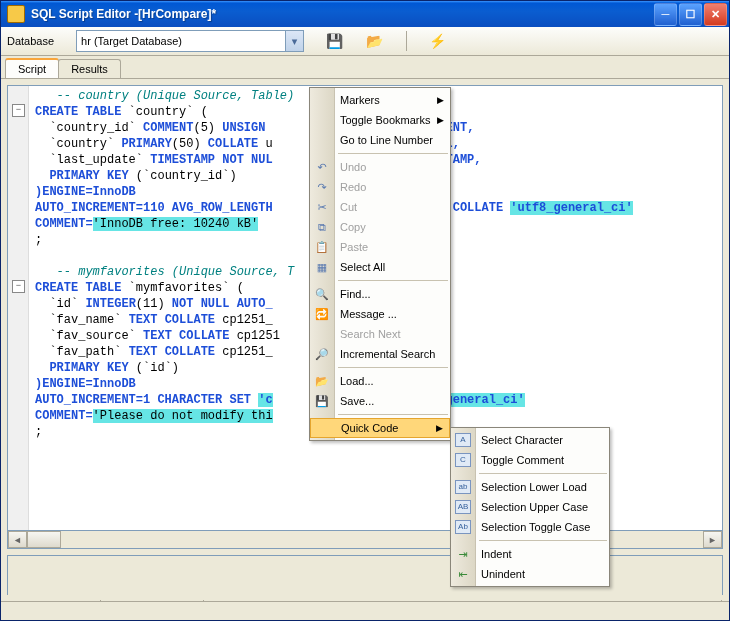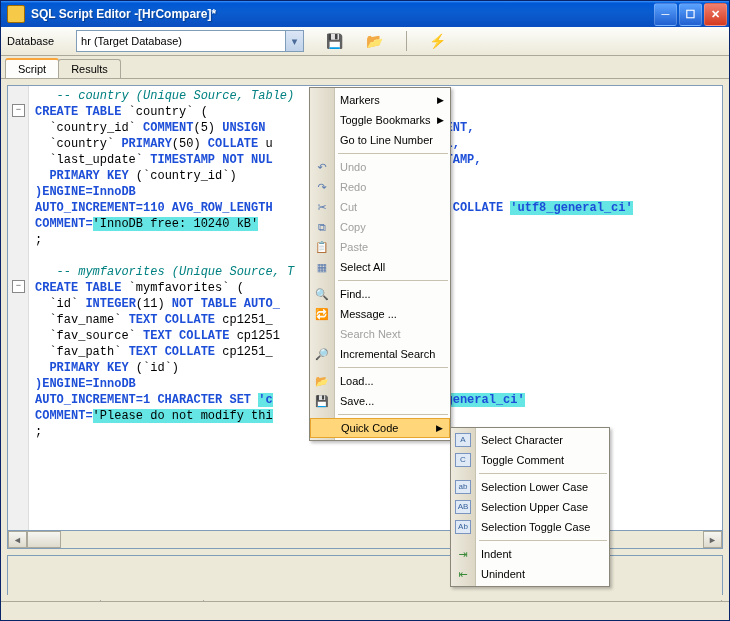--- a/index.html
+++ b/index.html
@@ -95,21 +95,21 @@
 <span>  `country` </span><span class="kw">PRIMARY</span><span>(50) </span><span class="kw">COLLATE</span><span> u</span><span>                     </span><span class="kw">NULL,</span>
 <span>  `last_update` </span><span class="kw">TIMESTAMP</span><span class="kw"> NOT NUL</span><span>                    </span><span class="kw">IMESTAMP,</span>
 <span class="kw">  PRIMARY KEY</span><span> (`country_id`)</span>
 <span class="kw">)ENGINE=InnoDB</span>
 <span class="kw">AUTO_INCREMENT=110 AVG_ROW_LENGTH</span><span>                  </span><span class="kw hl">'utf8'</span><span class="kw"> COLLATE </span><span class="kw hl">'utf8_general_ci'</span>
 <span class="kw">COMMENT=</span><span class="hl">'InnoDB free: 10240 kB'</span>
 <span>;</span>
 
 <span>   </span><span class="cmt">-- mymfavorites (Unique Source, T</span>
 <span class="kw">CREATE TABLE</span><span> `mymfavorites` (</span>
-<span>  `id` </span><span class="kw">INTEGER</span><span>(11) </span><span class="kw">NOT TABLE AUTO_</span>
+<span>  `id` </span><span class="kw">INTEGER</span><span>(11) </span><span class="kw">NOT NULL AUTO_</span>
 <span>  `fav_name` </span><span class="kw">TEXT</span><span class="kw"> COLLATE</span><span> cp1251_</span>
 <span>  `fav_source` </span><span class="kw">TEXT</span><span class="kw"> COLLATE</span><span> cp1251</span>
 <span>  `fav_path` </span><span class="kw">TEXT</span><span class="kw"> COLLATE</span><span> cp1251_</span>
 <span class="kw">  PRIMARY KEY</span><span> (`id`)</span>
 <span class="kw">)ENGINE=InnoDB</span>
 <span class="kw">AUTO_INCREMENT=1 CHARACTER SET </span><span class="kw hl">'c</span><span>                    </span><span class="kw hl">251_general_ci'</span>
 <span class="kw">COMMENT=</span><span class="hl">'Please do not modify thi</span>
 <span>;</span></div>
     </div>
     <div class="scrollbar-h">
@@ -217,21 +217,21 @@
           <span class="ic">
             <span class="ic-box">C</span>
           </span>
           <span>Toggle Comment</span>
         </div>
       <div class="ctx-sep"></div>
       <div class="ctx-item">
           <span class="ic">
             <span class="ic-box">ab</span>
           </span>
-          <span>Selection Lower Case</span>
+          <span>Selection Lower Load</span>
         </div>
       <div class="ctx-item">
           <span class="ic">
             <span class="ic-box">AB</span>
           </span>
           <span>Selection Upper Case</span>
         </div>
       <div class="ctx-item">
           <span class="ic">
             <span class="ic-box">Ab</span>

